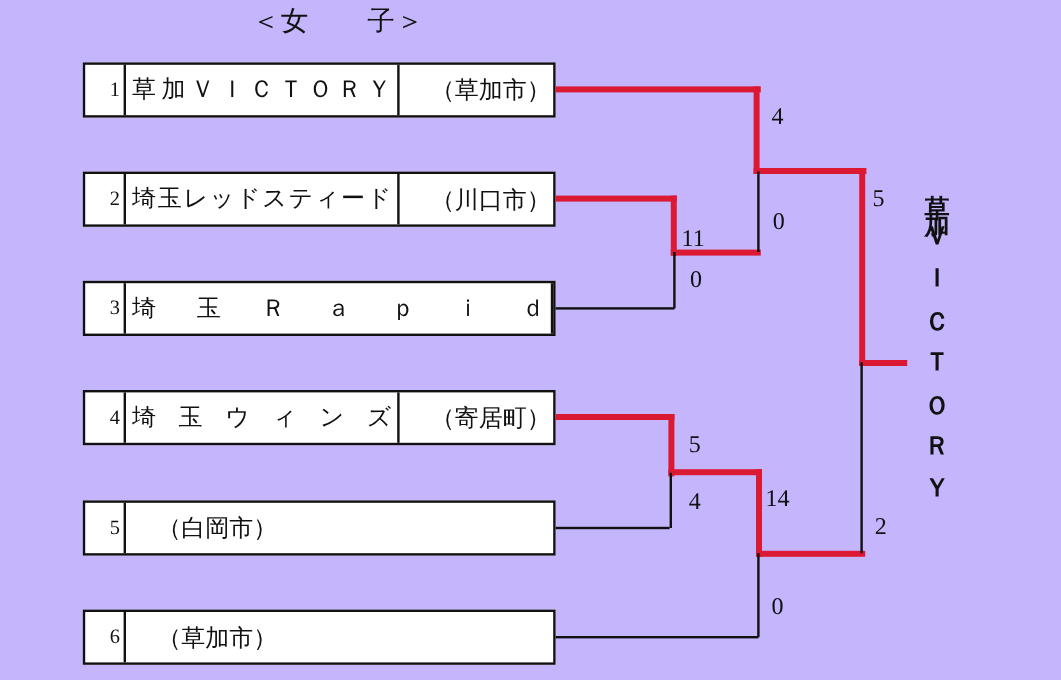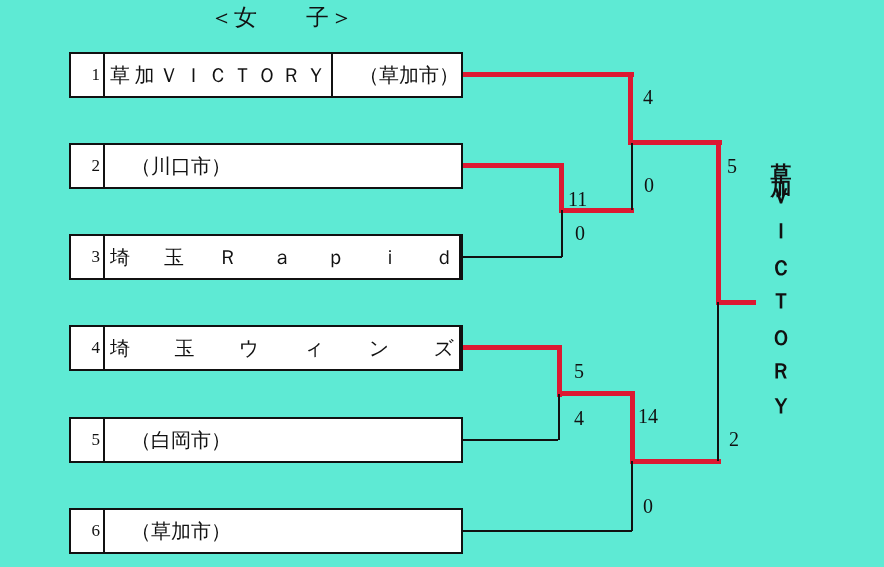--- a/index.html
+++ b/index.html
@@ -1,20 +1,20 @@
 <!DOCTYPE html>
 <html><head>
 <meta charset="utf-8">
 <style>
   html, body { margin: 0; padding: 0; background: #ffffff; }
   .page {
     position: relative;
     width: 884px;
     height: 567px;
-    background: #5eead4;
+    background: #c4b5fd;
     font-family: "Liberation Serif", "DejaVu Serif", serif;
     color: #111111;
     overflow: hidden;
   }
   .title {
     position: absolute;
     left: 210px;
     top: 2px;
     font-size: 23px;
     letter-spacing: 1px;
@@ -90,29 +90,31 @@
 
   <div class="title">＜女　　子＞</div>
 
   <div class="team-box" style="top:52px">
     <span class="seed">1</span>
     <span class="tname">草加ＶＩＣＴＯＲＹ</span>
     <span class="tcity">（草加市）</span>
   </div>
   <div class="team-box" style="top:143px">
     <span class="seed">2</span>
+    <span class="tname">埼玉レッドスティード</span>
     <span class="tcity">（川口市）</span>
   </div>
   <div class="team-box" style="top:234px">
     <span class="seed">3</span>
     <span class="tname">埼玉Ｒａｐｉｄ</span>
   </div>
   <div class="team-box" style="top:325px">
     <span class="seed">4</span>
     <span class="tname">埼玉ウィンズ</span>
+    <span class="tcity">（寄居町）</span>
   </div>
   <div class="team-box" style="top:417px">
     <span class="seed">5</span>
     <span class="tcity">（白岡市）</span>
   </div>
   <div class="team-box" style="top:508px">
     <span class="seed">6</span>
     <span class="tcity">（草加市）</span>
   </div>
 

